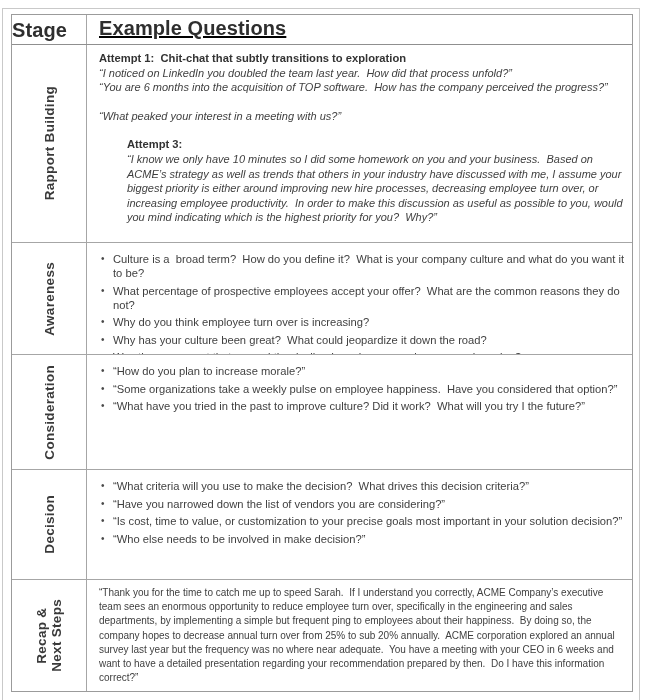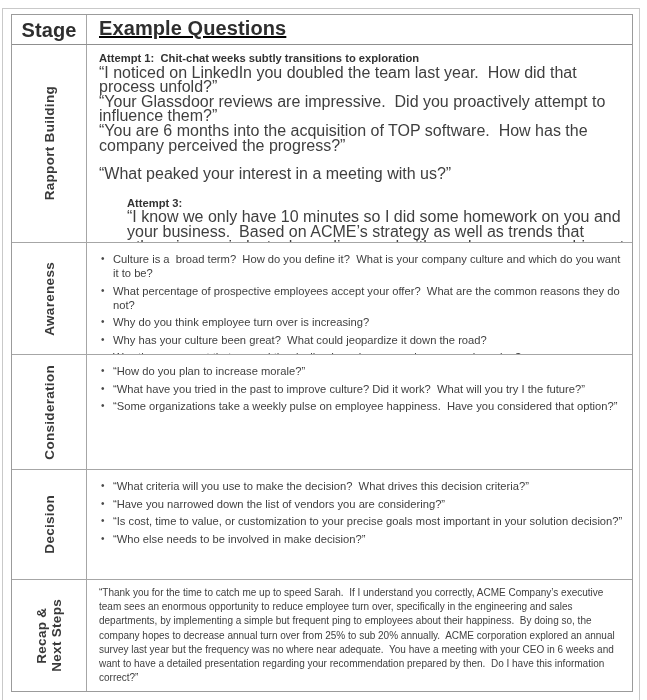--- a/index.html
+++ b/index.html
@@ -50,21 +50,21 @@
   }
   .q-cell {
     flex: 1;
     box-sizing: border-box;
     padding: 6px 5px 4px 12px;
     overflow: hidden;
   }
   
   .row-header { height: 30px; border-bottom: 1px solid #8f8f8f; }
   .row-header .stage-cell {
-    justify-content: center;
+    justify-content: flex-start;
     align-items: center;
   }
   .header-label {
     font-size: 20px;
     font-weight: 700;
     color: #2e2e2e;
     letter-spacing: 0.1px;
     line-height: 28px;
     white-space: nowrap;
   }
@@ -90,24 +90,25 @@
   .group { margin-bottom: 14px; }
   .group:last-child { margin-bottom: 0; margin-left: 28px; }
   .group-title {
     font-weight: 700;
     font-size: 11.2px;
     line-height: 14.6px;
     color: #333333;
     white-space: pre-wrap;
   }
   .line {
-    font-size: 16px;
+    font-size: 11px;
     line-height: 14.6px;
     color: #3f3f3f;
     white-space: pre-wrap;
+    font-style: italic;
   }
   ul.bullets {
     margin: 3px 0 0 0;
     padding: 0;
     list-style: none;
   }
   ul.bullets li {
     position: relative;
     padding-left: 14px;
     font-size: 11.2px;
@@ -145,59 +146,58 @@
         <span class="header-label">Example Questions</span>
       </div>
     </div>
 
     <div class="t-row row-rapport">
       <div class="stage-cell">
         <span class="stage-label">Rapport Building</span>
       </div>
       <div class="q-cell">
           <div class="group">
-            <div class="group-title">Attempt 1:  Chit-chat weeks subtly transitions to exploration</div>
+            <div class="group-title">Attempt 1:  Chit-chat that subtly transitions to exploration</div>
             <div class="line">“I noticed on LinkedIn you doubled the team last year.  How did that process unfold?”</div>
-            <div class="line">“Your Glassdoor reviews are impressive.  Did you proactively attempt to influence them?”</div>
             <div class="line">“You are 6 months into the acquisition of TOP software.  How has the company perceived the progress?”</div>
           </div>
           <div class="group">
             <div class="line">“What peaked your interest in a meeting with us?”</div>
           </div>
           <div class="group">
             <div class="group-title">Attempt 3:</div>
             <div class="line">“I know we only have 10 minutes so I did some homework on you and your business.  Based on ACME’s strategy as well as trends that others in your industry have discussed with me, I assume your biggest priority is either around improving new hire processes, decreasing employee turn over, or increasing employee productivity.  In order to make this discussion as useful as possible to you, would you mind indicating which is the highest priority for you?  Why?”</div>
           </div>
         </div>
     </div>
 
     <div class="t-row row-awareness">
       <div class="stage-cell">
         <span class="stage-label">Awareness</span>
       </div>
       <div class="q-cell">
           <ul class="bullets">
-            <li class="">Culture is a  broad term?  How do you define it?  What is your company culture and which do you want it to be?</li>
+            <li class="">Culture is a  broad term?  How do you define it?  What is your company culture and what do you want it to be?</li>
             <li class="">What percentage of prospective employees accept your offer?  What are the common reasons they do not?</li>
             <li class="">Why do you think employee turn over is increasing?</li>
             <li class="">Why has your culture been great?  What could jeopardize it down the road?</li>
             <li class="">Was there an event that caused the decline I employee morale you are observing?</li>
           </ul>
         </div>
     </div>
 
     <div class="t-row row-consideration">
       <div class="stage-cell">
         <span class="stage-label">Consideration</span>
       </div>
       <div class="q-cell">
           <ul class="bullets">
             <li class="">“How do you plan to increase morale?”</li>
+            <li class="">“Some organizations take a weekly pulse on employee happiness.  Have you considered that option?”</li>
             <li class="">“What have you tried in the past to improve culture? Did it work?  What will you try I the future?”</li>
-            <li class="">“Some organizations take a weekly pulse on employee happiness.  Have you considered that option?”</li>
           </ul>
         </div>
     </div>
 
     <div class="t-row row-decision">
       <div class="stage-cell">
         <span class="stage-label">Decision</span>
       </div>
       <div class="q-cell">
           <ul class="bullets">

